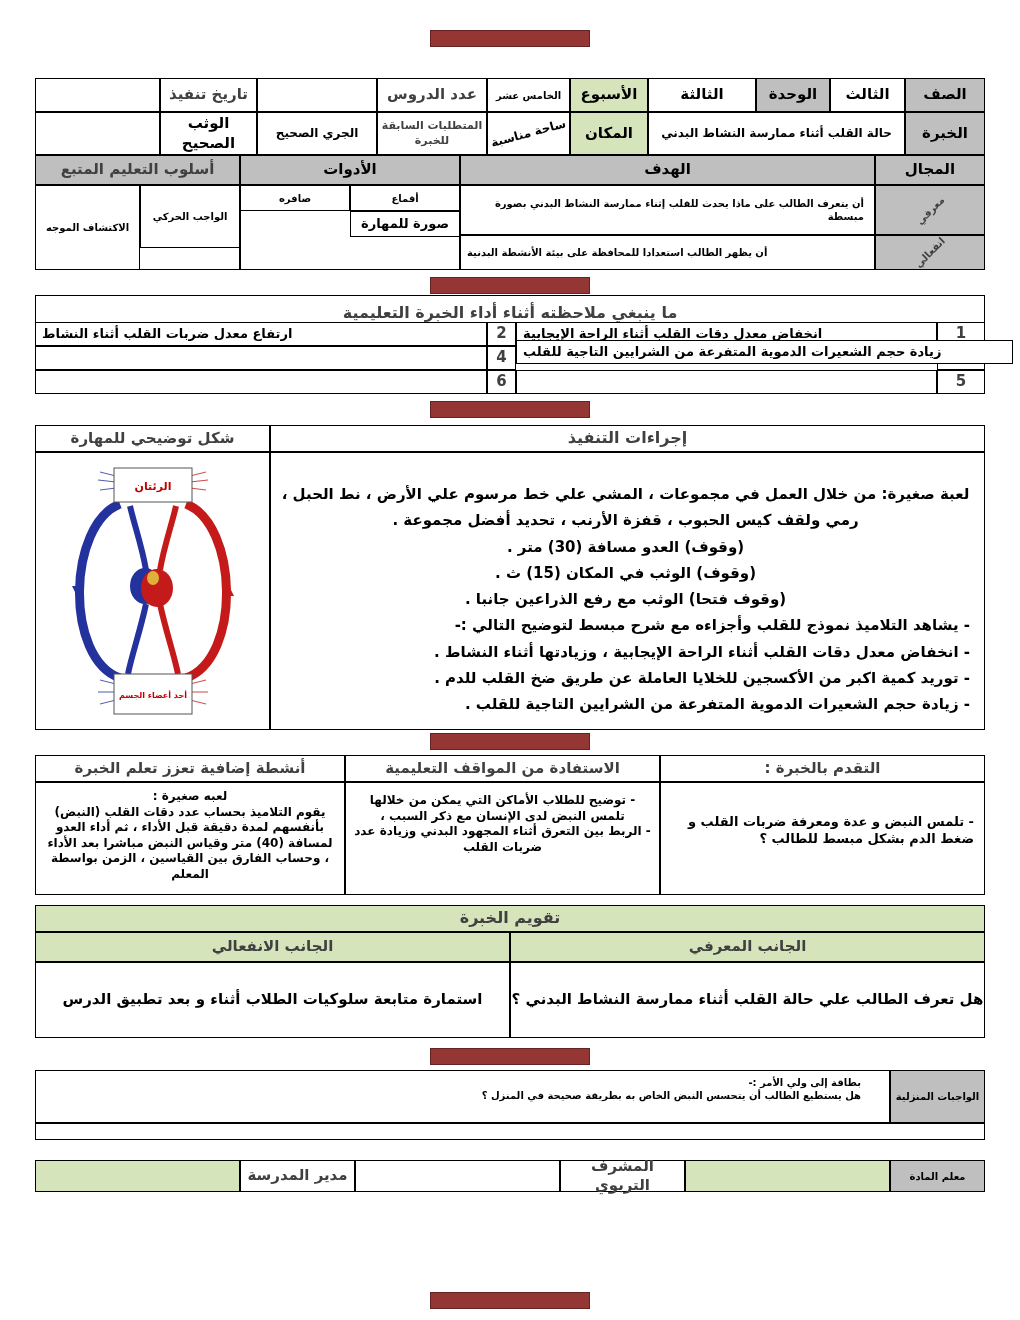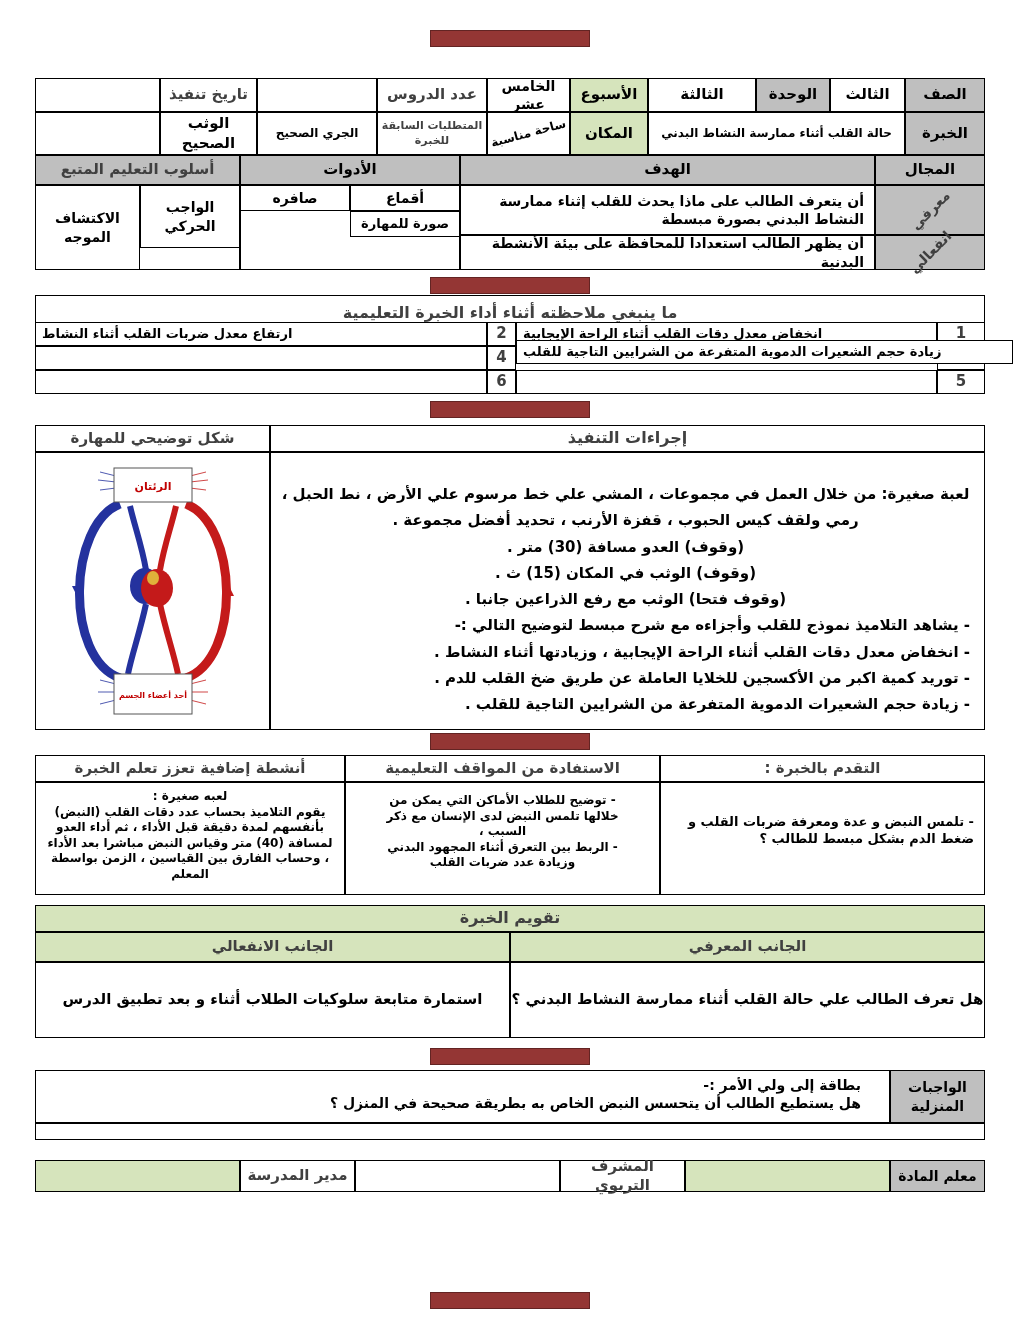--- a/index.html
+++ b/index.html
@@ -3,21 +3,21 @@
 <meta charset="utf-8">
 <style>
   * { margin:0; padding:0; box-sizing:border-box; }
   body { font-family:"DejaVu Sans", sans-serif; background:#ffffff; }
   .page { position:relative; width:1020px; height:1320px; background:#fff; direction:rtl; overflow:hidden; }
   .c { position:absolute; border:1px solid #000; background:#fff; display:flex; align-items:center;
        justify-content:center; text-align:center; font-weight:bold; color:#000; font-size:15px; line-height:1.3; }
   .grey  { background:#bfbfbf; }
   .olive { background:#d6e4bc; }
   .redtxt{ color:#404040; }
-  .f11{font-size:11px}.f12{font-size:12px}.f13{font-size:13px}.f14{font-size:14px}.f16{font-size:16px}
+  .f11{font-size:11px}.f12{font-size:12px}.f13{font-size:13px}.f14{font-size:10px}.f16{font-size:16px}
   .right { justify-content:flex-end; text-align:right; padding-right:10px; padding-left:6px; }
   .bar { position:absolute; background:#943634; border:1px solid #632423; }
   .rot45 { transform:rotate(-45deg); display:inline-block; }
   .rot15 { transform:rotate(-15deg); display:inline-block; }
   .proc-center { text-align:center; font-weight:bold; font-size:15px; line-height:1.75; }
   .proc-right  { text-align:right;  font-weight:bold; font-size:15px; line-height:1.75; }
 </style>
 </head>
 <body>
 
@@ -131,21 +131,21 @@
     </svg>
   </div>
 
   <div class="bar" style="left:430px;top:733px;width:160px;height:17px"></div>
 
   <div class="c redtxt" style="left:660px;top:755px;width:325px;height:27px">التقدم بالخبرة :</div>
   <div class="c redtxt" style="left:345px;top:755px;width:315px;height:27px">الاستفادة من المواقف التعليمية</div>
   <div class="c redtxt" style="left:35px;top:755px;width:310px;height:27px">أنشطة إضافية تعزز تعلم الخبرة</div>
 
   <div class="c f13 right" style="left:660px;top:782px;width:325px;height:113px;align-items:flex-start;padding-top:31px">- تلمس النبض و عدة ومعرفة ضربات القلب و ضغط الدم بشكل مبسط للطالب ؟</div>
-  <div class="c f12" style="left:345px;top:782px;width:315px;height:113px;display:block;padding:10px 24px">
+  <div class="c f12" style="left:345px;top:782px;width:315px;height:113px;display:block;padding:10px 8px">
     <div>- توضيح للطلاب الأماكن التي يمكن من خلالها تلمس النبض لدى الإنسان مع ذكر السبب ،</div>
     <div>- الربط بين التعرق أثناء المجهود البدني وزيادة عدد ضربات القلب</div>
   </div>
   <div class="c f12" style="left:35px;top:782px;width:310px;height:113px;display:block;padding:6px 8px">
     <div>لعبه صغيرة :</div>
     <div>يقوم التلاميذ بحساب عدد دقات القلب (النبض) بأنفسهم لمدة دقيقة قبل الأداء ، ثم أداء العدو لمسافة (40) متر وقياس النبض مباشرا بعد الأداء ، وحساب الفارق بين القياسين ، الزمن بواسطة المعلم</div>
   </div>
 
   <div class="c olive redtxt f16" style="left:35px;top:905px;width:950px;height:27px">تقويم الخبرة</div>
   <div class="c olive redtxt" style="left:510px;top:932px;width:475px;height:30px">الجانب المعرفي</div>

